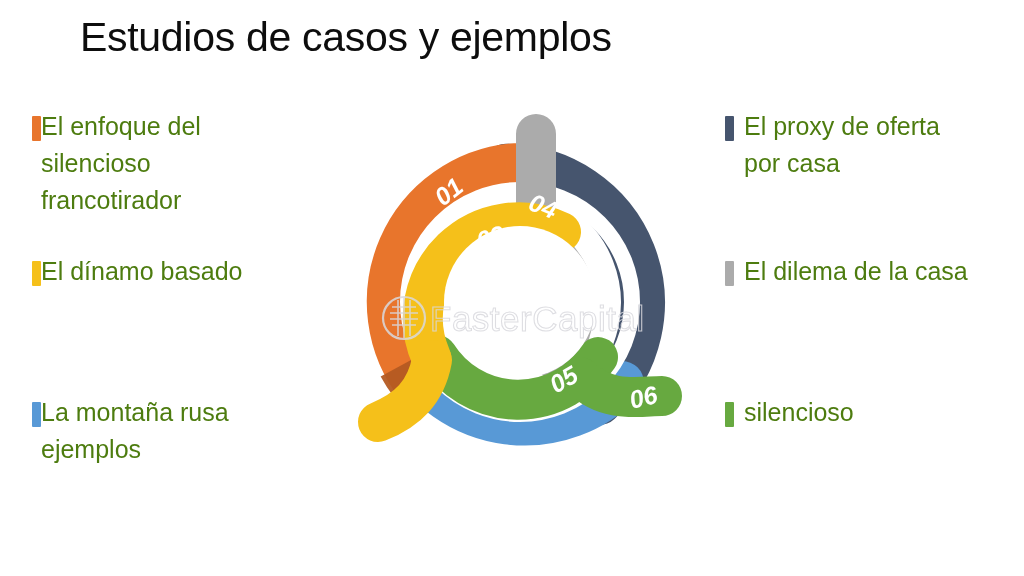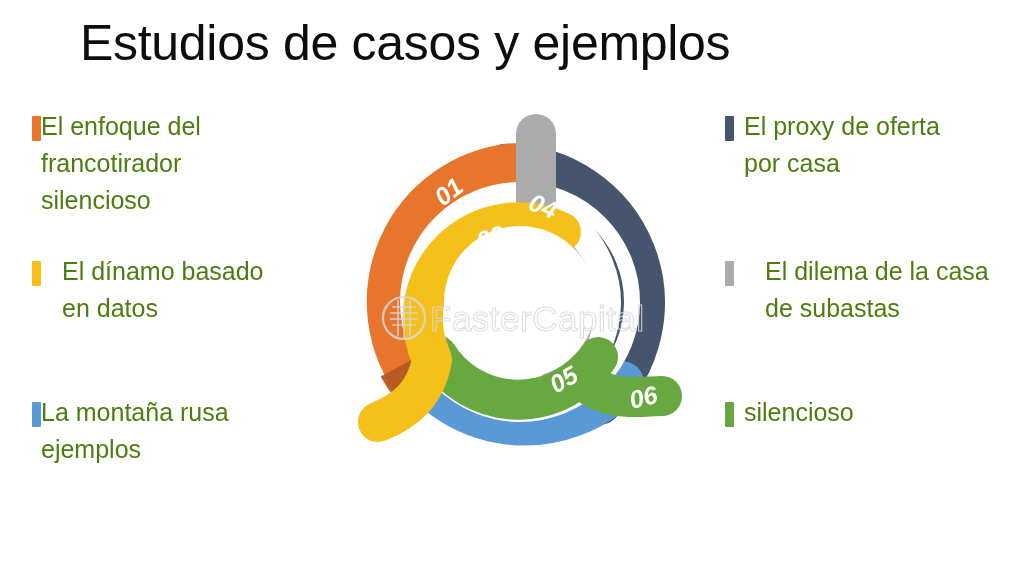--- a/index.html
+++ b/index.html
@@ -18,21 +18,21 @@
   #slide {
     position: relative;
     width: 1024px;
     height: 576px;
     background: #ffffff;
   }
   #page-title {
     position: absolute;
     left: 80px;
     top: 14px;
-    font-size: 50px;
+    font-size: 41px;
     font-weight: 400;
     letter-spacing: -0.3px;
     color: #0d0d0d;
     white-space: nowrap;
   }
 
   
   .legend-col {
     position: absolute;
     top: 108px;
@@ -43,21 +43,21 @@
 
   .legend-item {
     position: absolute;
     display: flex;
     align-items: flex-start;
   }
   .legend-col.left .legend-item  { flex-direction: row-reverse; }
   .legend-col.right .legend-item { flex-direction: row; }
 
   .legend-item.i0 { top: 0px;   }
-  .legend-item.i1 { top: 145px; gap: 21px; }
+  .legend-item.i1 { top: 145px; }
   .legend-item.i2 { top: 286px; }
 
   .legend-col.left .legend-item  { left: 0;  width: 292px; }
   .legend-col.right .legend-item { left: 0;  width: 292px; }
 
   .marker {
     width: 9px;
     height: 25px;
     border-radius: 1px;
     flex: 0 0 auto;
@@ -109,30 +109,29 @@
 
 <div id="slide">
 
   <div id="page-title">Estudios de casos y ejemplos</div>
 
   <div class="legend-col left">
 
     <div class="legend-item i0">
       <div class="legend-text">
         <span class="ln">El enfoque del</span>
+        <span class="ln">silencioso</span>
         <span class="ln">francotirador</span>
-        <span class="ln">silencioso</span>
       </div>
       <div class="marker" style="background:#E8752C"></div>
     </div>
 
     <div class="legend-item i1">
       <div class="legend-text">
         <span class="ln">El dínamo basado</span>
-        <span class="ln">en datos</span>
       </div>
       <div class="marker" style="background:#F5C01A"></div>
     </div>
 
     <div class="legend-item i2">
       <div class="legend-text">
         <span class="ln">La montaña rusa</span>
         <span class="ln">ejemplos</span>
       </div>
       <div class="marker" style="background:#5899D6"></div>
@@ -147,21 +146,20 @@
       <div class="legend-text">
         <span class="ln">El proxy de oferta</span>
         <span class="ln">por casa</span>
       </div>
     </div>
 
     <div class="legend-item i1">
       <div class="marker" style="background:#ABABAB"></div>
       <div class="legend-text">
         <span class="ln">El dilema de la casa</span>
-        <span class="ln">de subastas</span>
       </div>
     </div>
 
     <div class="legend-item i2">
       <div class="marker" style="background:#67A940"></div>
       <div class="legend-text">
         <span class="ln">silencioso</span>
       </div>
     </div>
 

